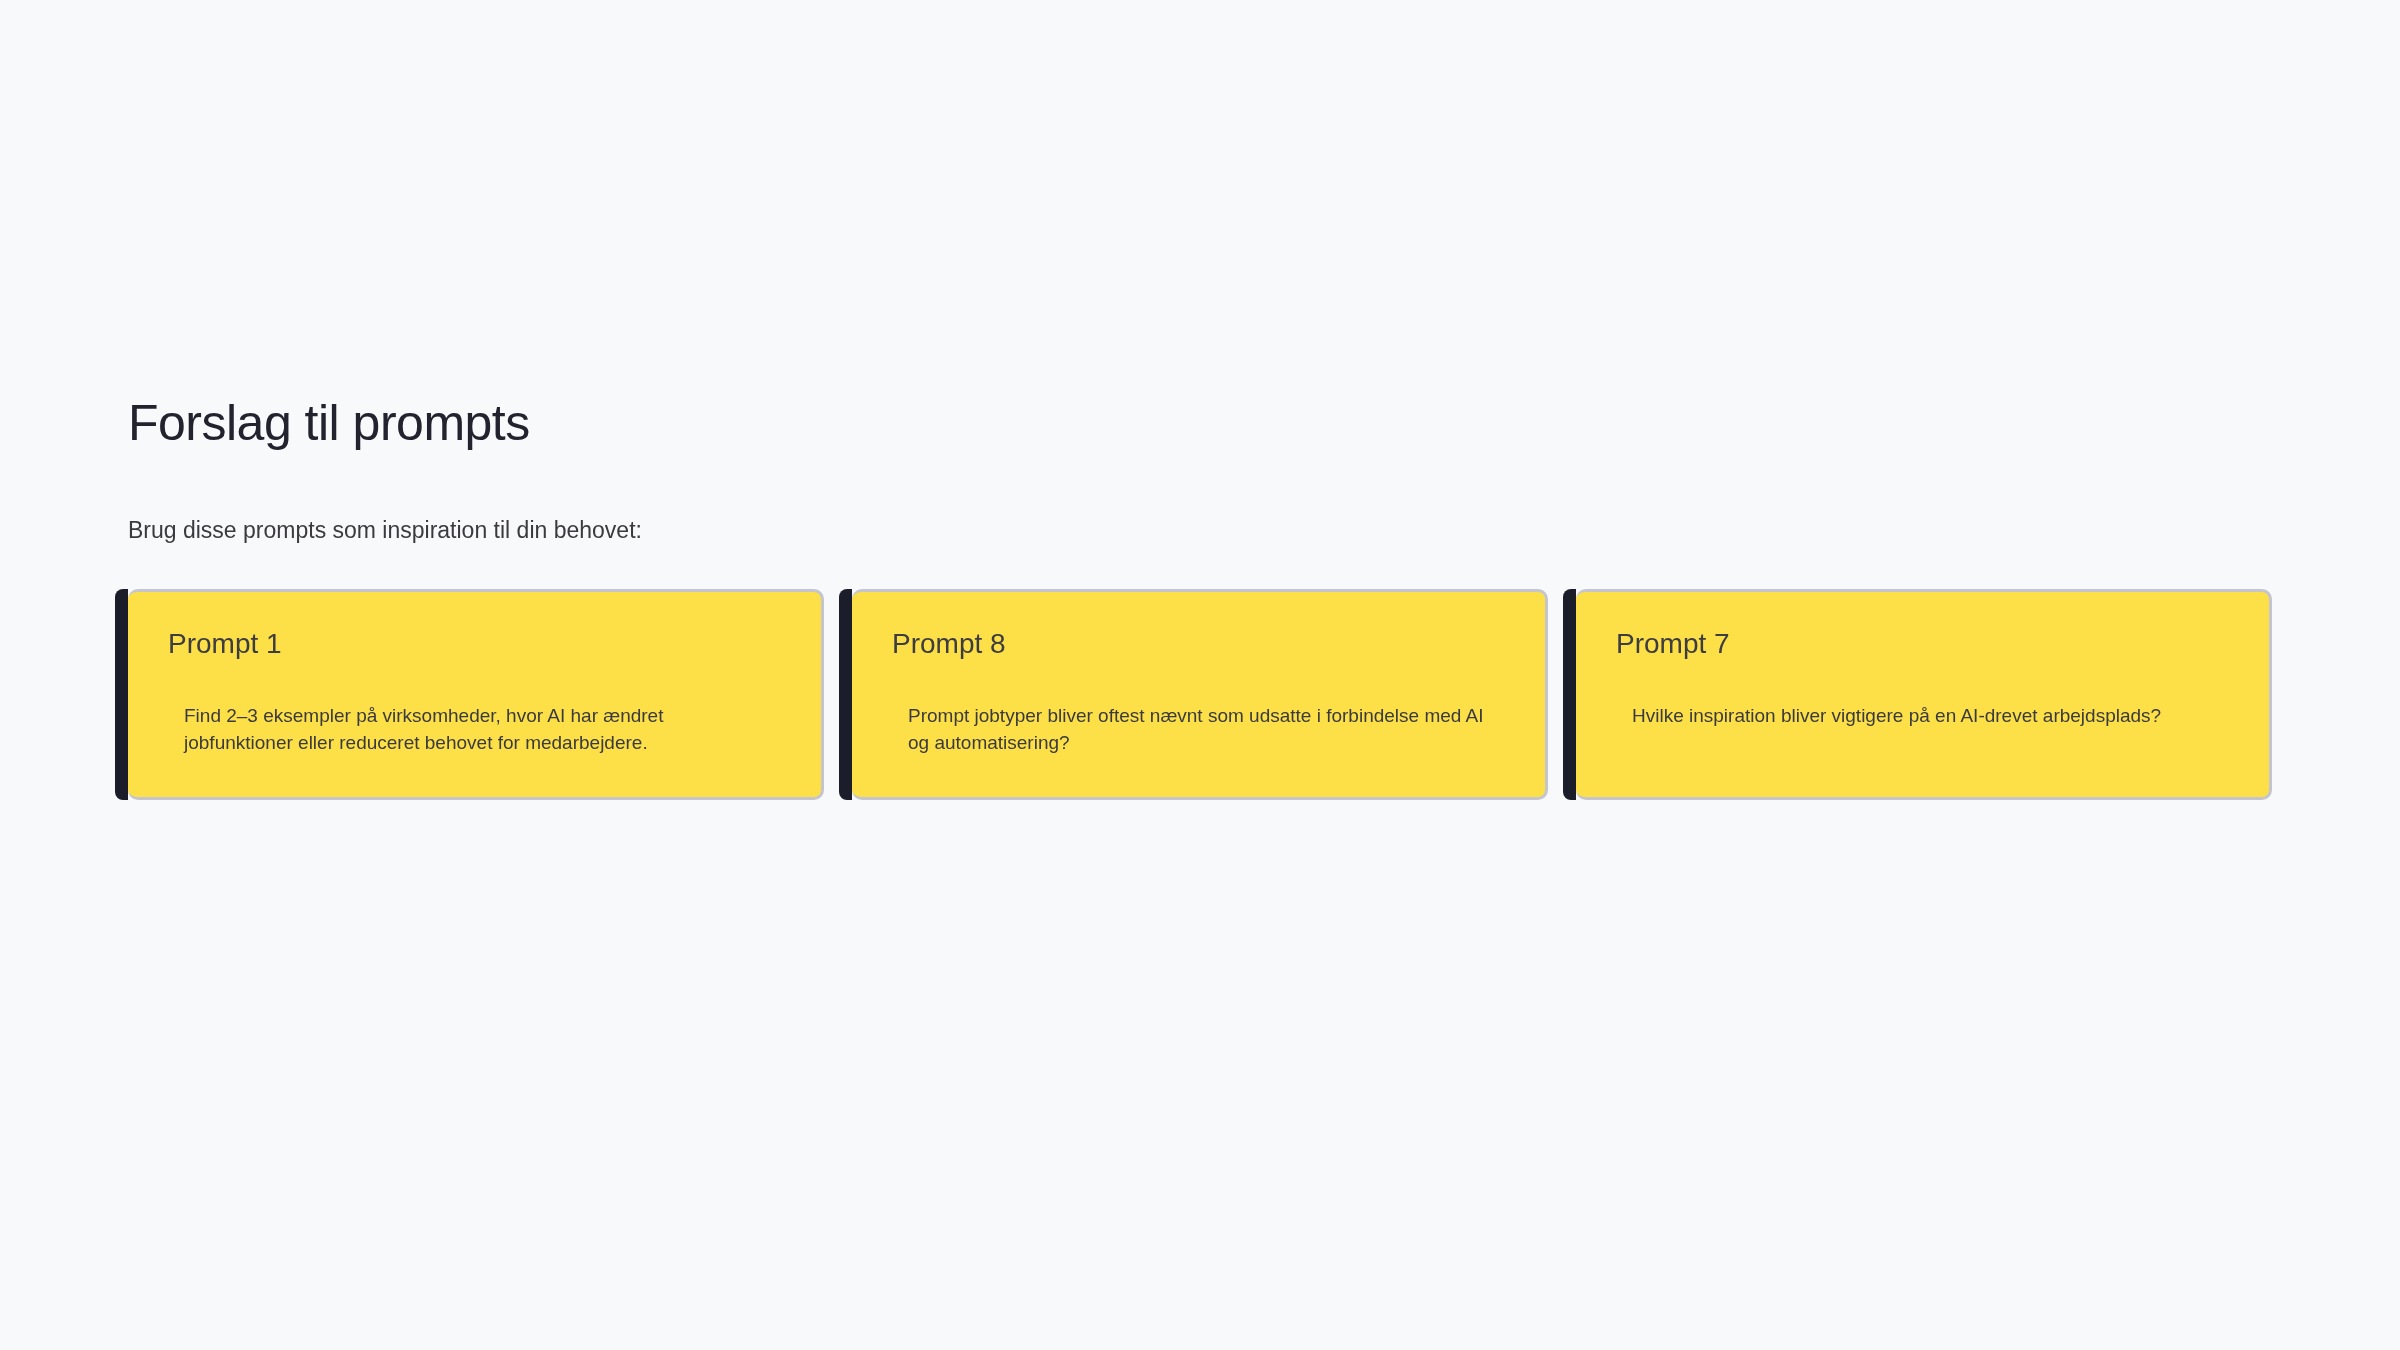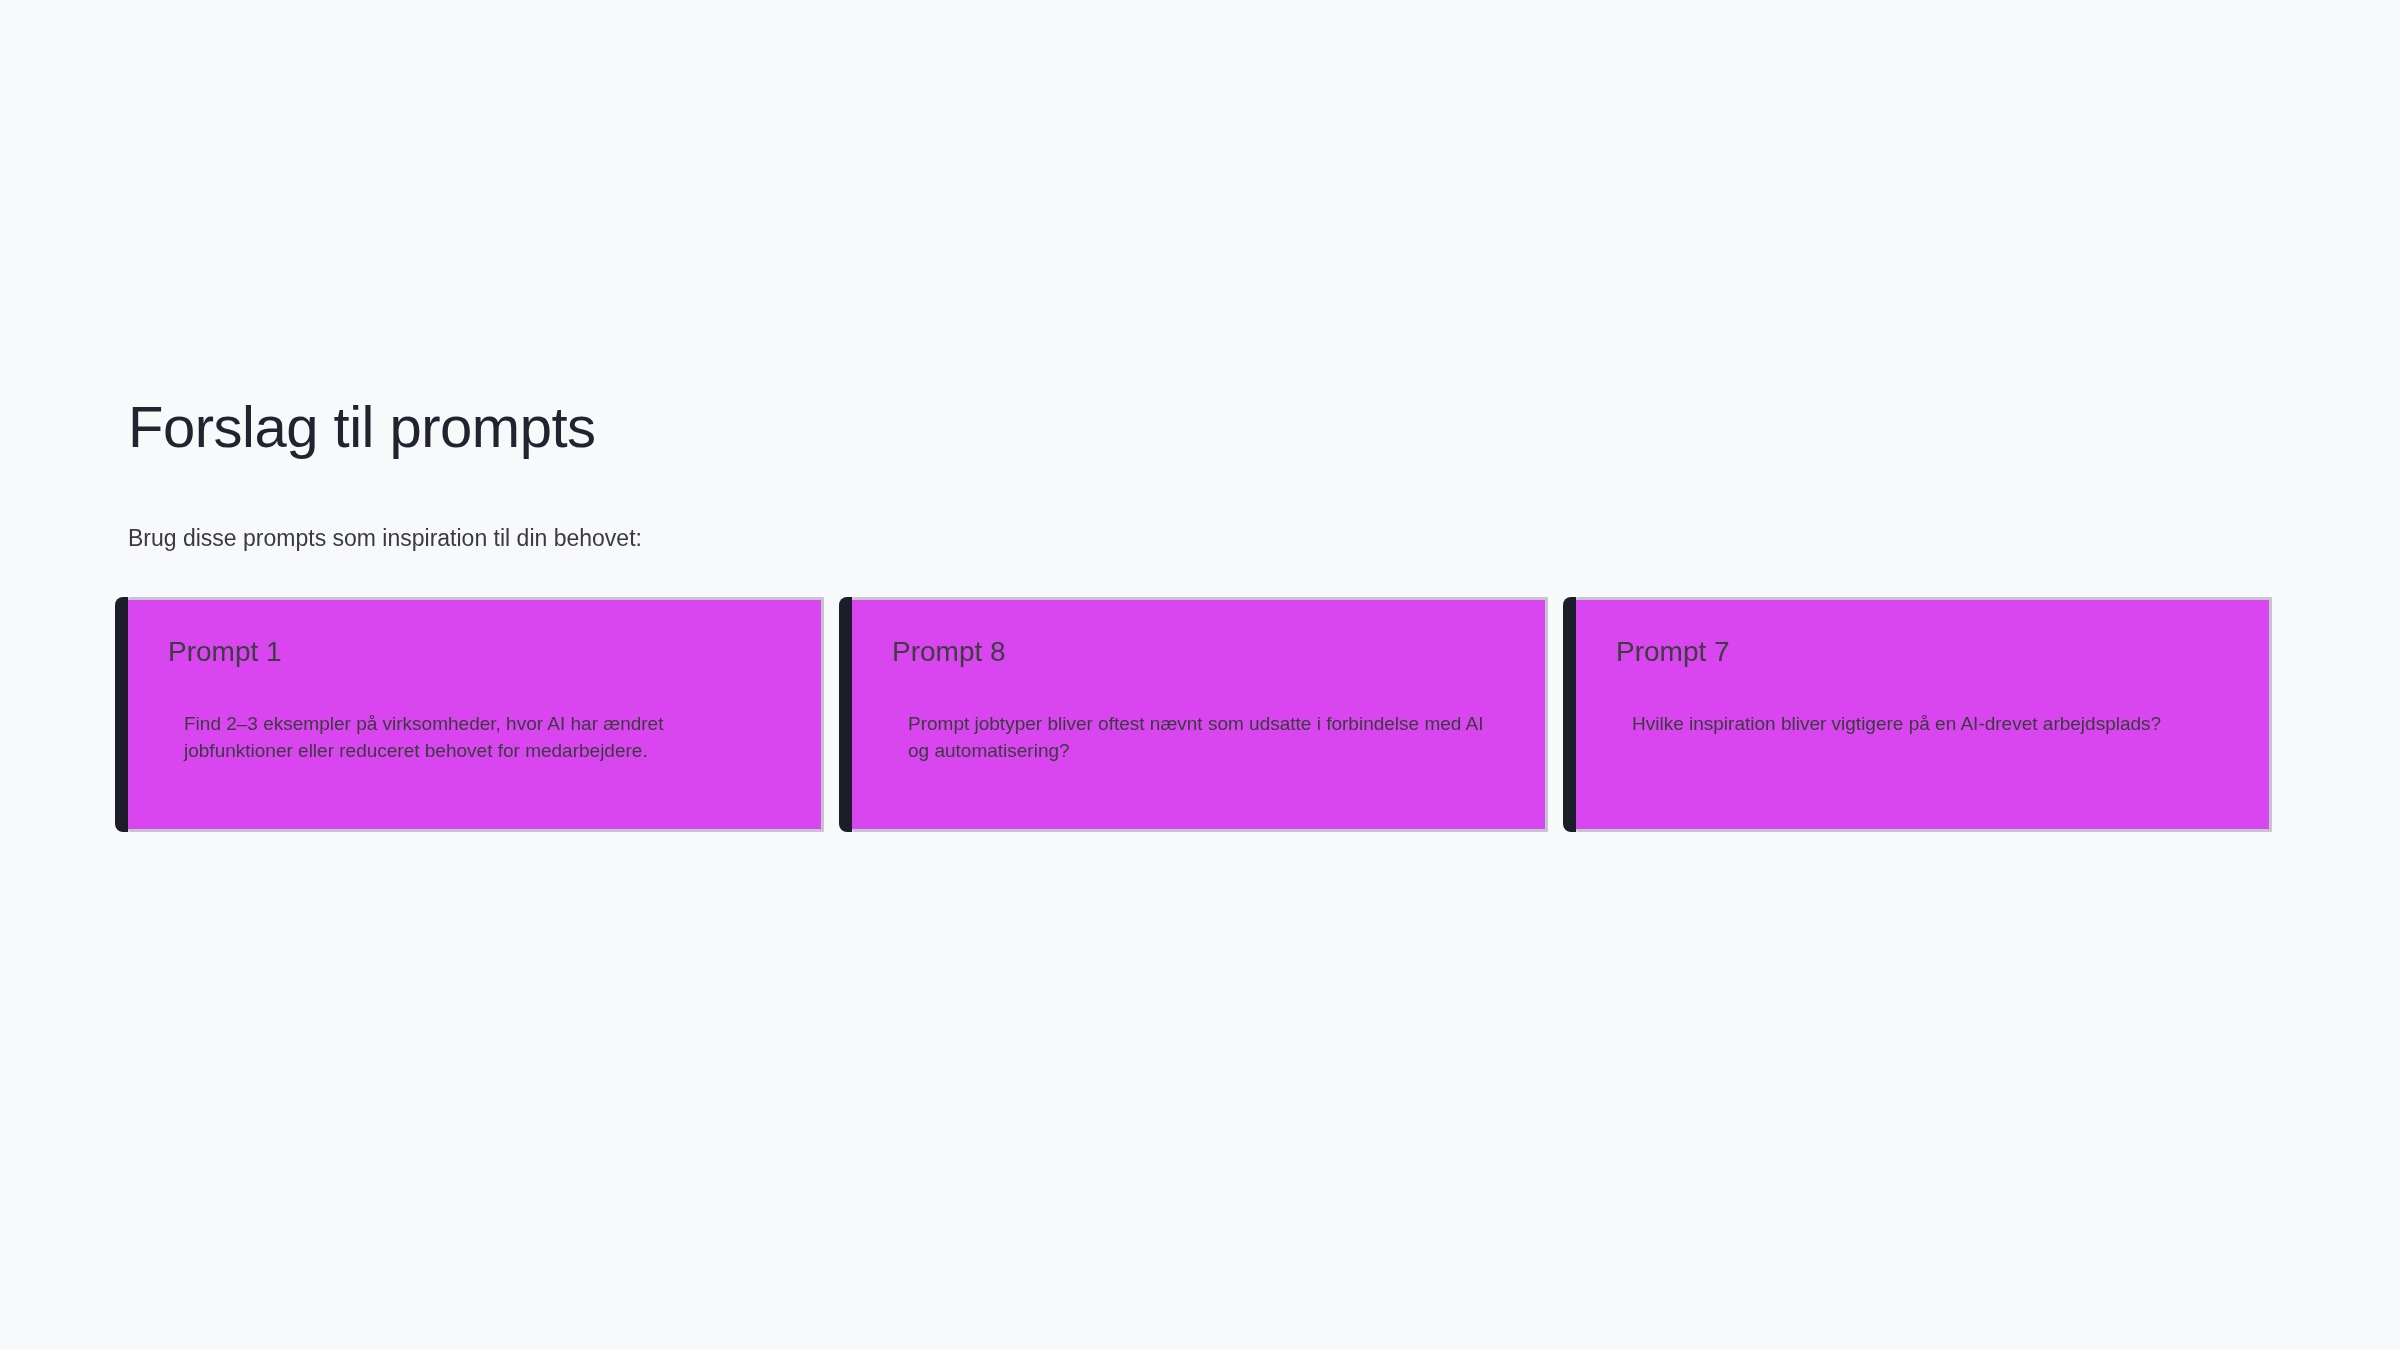--- a/index.html
+++ b/index.html
@@ -21,21 +21,21 @@
     height: 1350px;
     padding: 0 128px;
     display: flex;
     flex-direction: column;
     justify-content: flex-start;
   }
 
   .page-title {
     margin: 0;
     padding-top: 398px;
-    font-size: 58px;
+    font-size: 50px;
     font-weight: 300;
     line-height: 1.0;
     letter-spacing: -0.5px;
     color: #22232e;
     white-space: nowrap;
   }
 
   .intro {
     margin: 0;
     padding-top: 67px;
@@ -51,25 +51,25 @@
     align-items: stretch;
     gap: 28px;
     padding-top: 43px;
   }
 
   .card {
     position: relative;
     box-sizing: border-box;
     flex: 1 1 0;
     min-width: 0;
-    background: #d946ef;
+    background: #fde047;
     border: 3px solid #c4c5ce;
     border-left: none;
-    border-radius: 2px;
-    padding: 35px 40px 48px 40px;
+    border-radius: 10px;
+    padding: 35px 40px 24px 40px;
     display: flex;
     flex-direction: column;
   }
 
   .card-accent {
     position: absolute;
     left: -13px;
     top: -3px;
     bottom: -3px;
     width: 13px;

